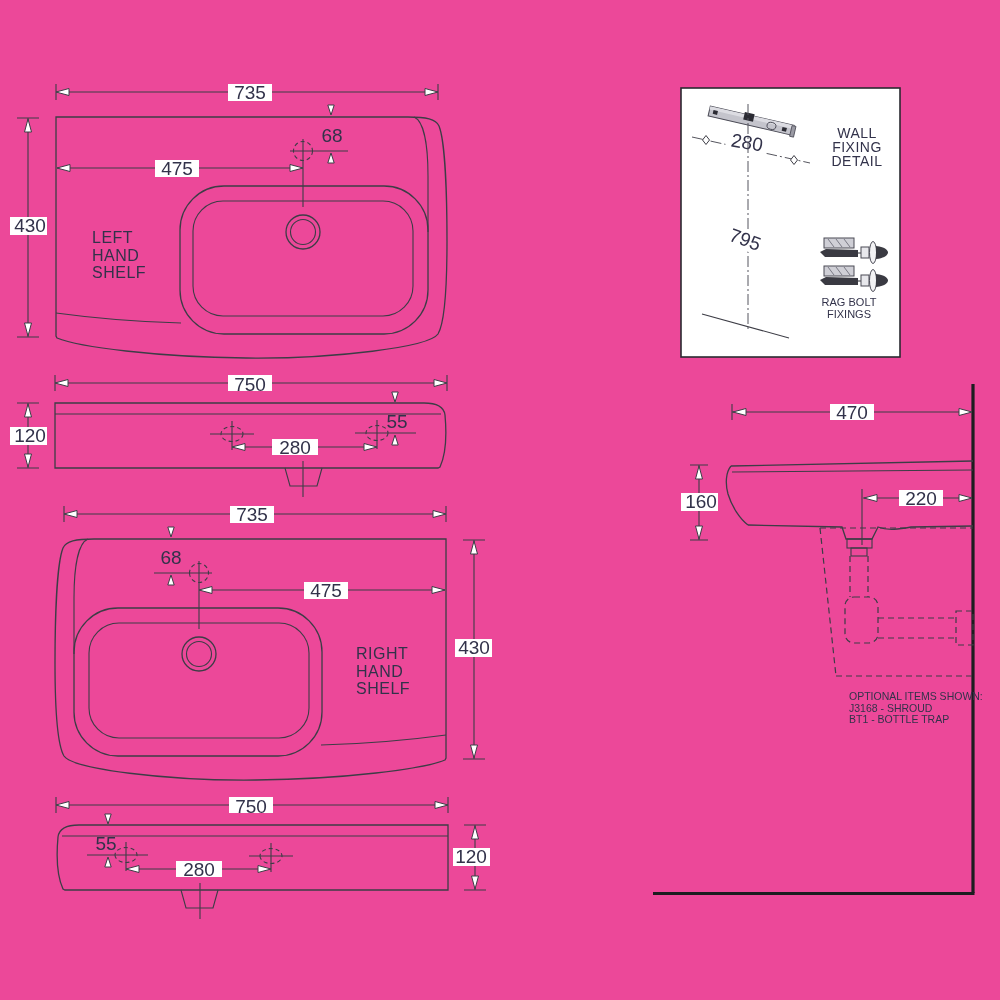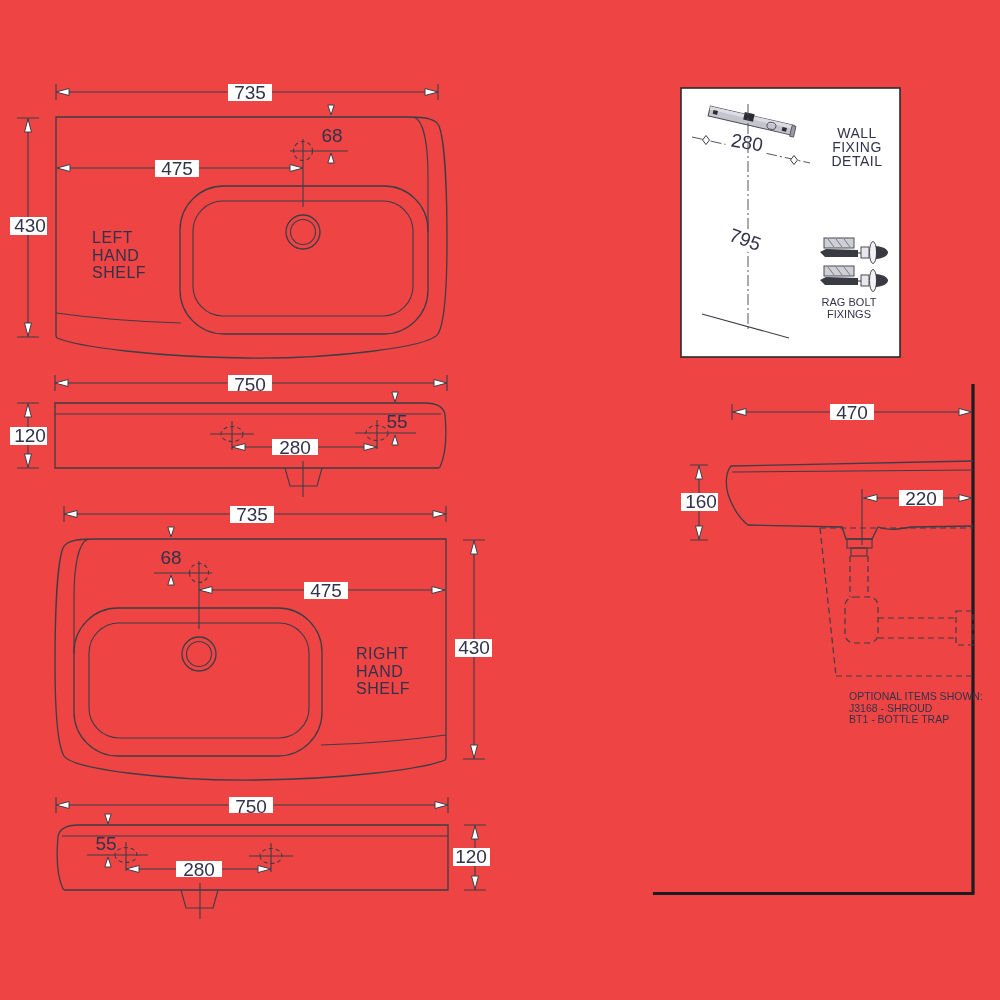--- a/index.html
+++ b/index.html
@@ -1,16 +1,16 @@
 <!DOCTYPE html>
 <html><head>
 <meta charset="utf-8">
 <style>
   html,body{margin:0;padding:0;background:#ffffff;}
-  .page{width:1000px;height:1000px;background:#ef4444;position:relative;overflow:hidden;}
+  .page{width:1000px;height:1000px;background:#ec4899;position:relative;overflow:hidden;}
   svg{display:block;}
   svg text{font-family:"Liberation Sans","DejaVu Sans",sans-serif;fill:#32324a;}
   .dim{font-size:19px;}
   .shelf{font-size:16px;letter-spacing:0.5px;}
   .wtitle{font-size:14px;letter-spacing:0.5px;}
   .small{font-size:10.5px;}
   .tiny{font-size:11px;}
   .mid{text-anchor:middle;}
   .ln{stroke:#3d3d46;stroke-width:1.3;fill:none;}
   .ln1{stroke:#3d3d46;stroke-width:1.1;fill:none;}

